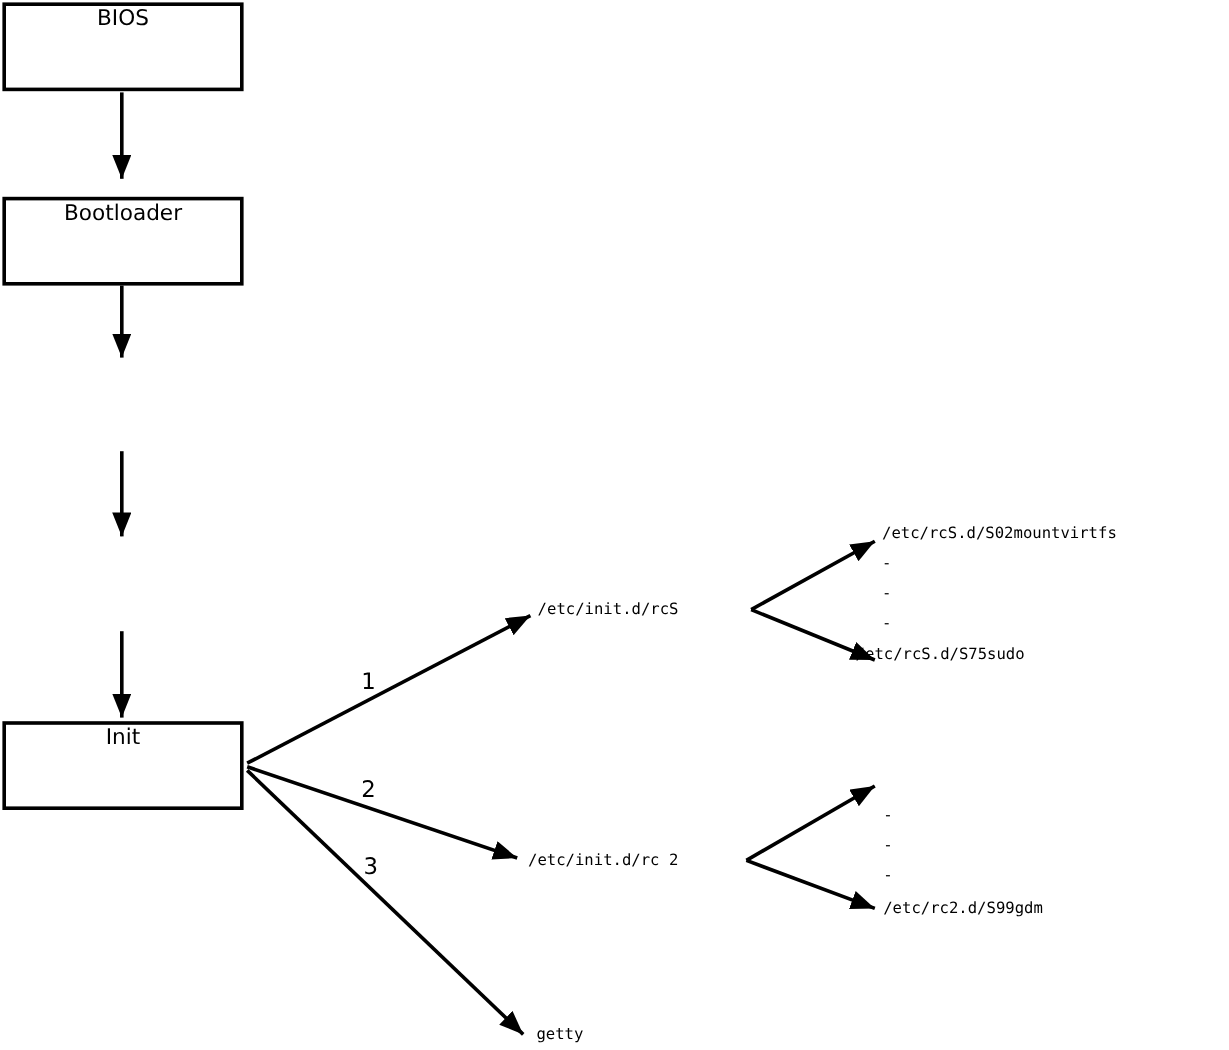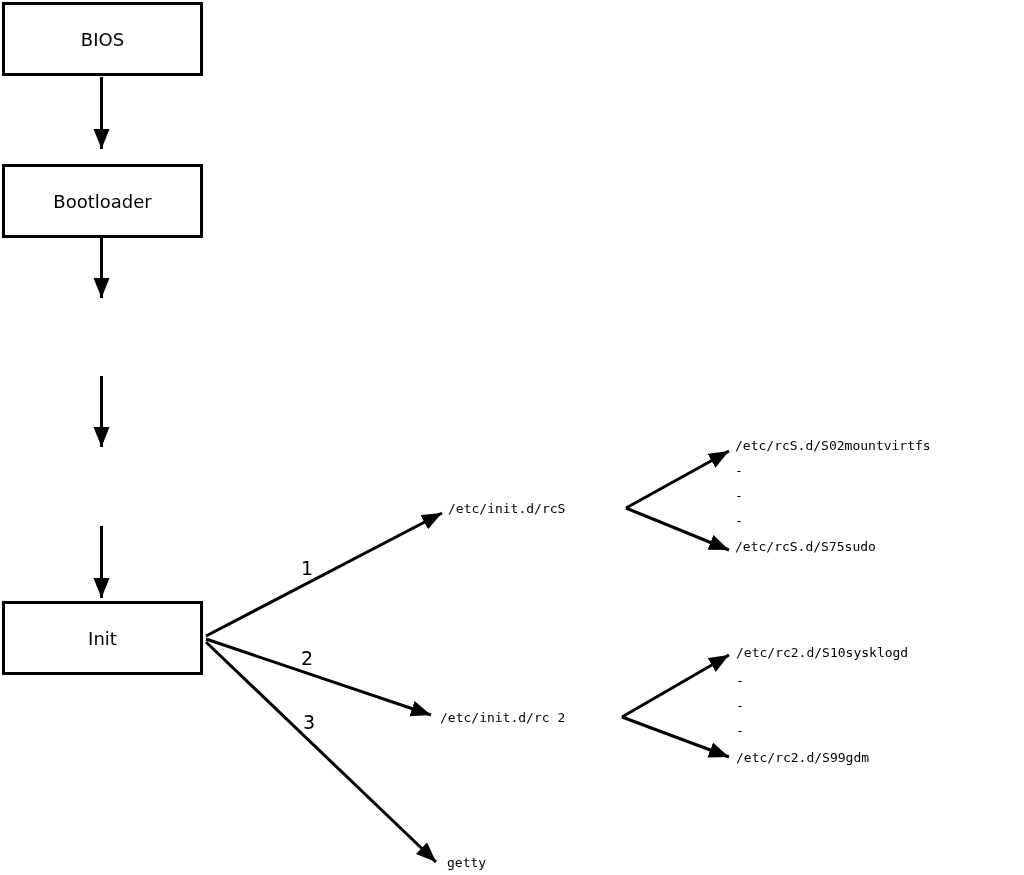--- a/index.html
+++ b/index.html
@@ -10,21 +10,21 @@
     font-family:"DejaVu Sans", sans-serif;
     color:#000;
     overflow:hidden;
   }
   .node{
     position:absolute;
     left:2px;width:201px;height:74px;
     border:3px solid #000;
     box-sizing:border-box;
     background:#fff;
-    display:flex;align-items:center;justify-content:center;
+    display:flex;align-items:flex-start;justify-content:center;
     font-size:18px;
   }
   #connector-layer{position:absolute;left:0;top:0;width:1024px;height:875px;}
   line{stroke:#000;stroke-width:3;}
   .mono{
     position:absolute;
     font-family:"DejaVu Sans Mono", monospace;
     font-size:13px;
     white-space:pre;
     transform:translateY(-50%);
@@ -86,21 +86,20 @@
   <div class="order-label" style="left:309px;top:722px">3</div>
 
   <div class="mono" style="left:448px;top:508px">/etc/init.d/rcS</div>
   <div class="mono" style="left:440px;top:717px">/etc/init.d/rc 2</div>
   <div class="mono" style="left:447px;top:862px">getty</div>
 
   <div class="mono" style="left:735px;top:445px">/etc/rcS.d/S02mountvirtfs</div>
   <div class="mono" style="left:735px;top:470px">-</div>
   <div class="mono" style="left:735px;top:495px">-</div>
   <div class="mono" style="left:735px;top:520px">-</div>
-  <div class="mono" style="left:735px;top:546px">/etc/rcS.d/S75sudo</div>
+  <div class="mono" style="left:713px;top:546px">/etc/rcS.d/S75sudo</div>
 
-  <div class="mono" style="left:736px;top:652px">/etc/rc2.d/S10sysklogd</div>
   <div class="mono" style="left:736px;top:680px">-</div>
   <div class="mono" style="left:736px;top:705px">-</div>
   <div class="mono" style="left:736px;top:730px">-</div>
   <div class="mono" style="left:736px;top:757px">/etc/rc2.d/S99gdm</div>
 
 </div>
 
 </body></html>

